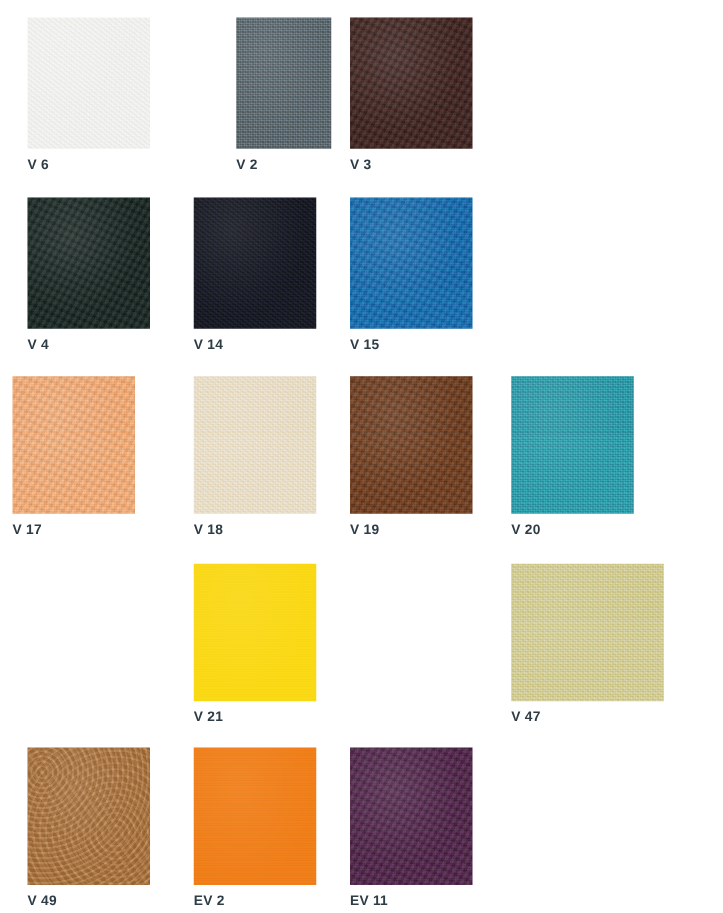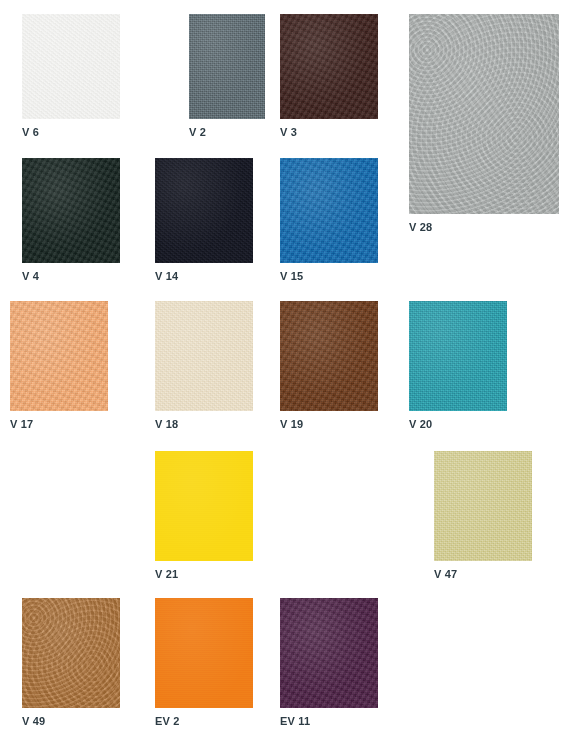--- a/index.html
+++ b/index.html
@@ -172,24 +172,20 @@
       <div class="swatch-label" style="color: rgb(45, 60, 69);">V 6</div>
     </div>
     <div class="swatch-cell" style="left: 155px; top: 14px; width: 76px; padding-left: 34px;">
       <div class="swatch-chip tex-canvas" title="V 2" style="height: 105px; background-color: rgb(93, 106, 112);"></div>
       <div class="swatch-label" style="color: rgb(45, 60, 69);">V 2</div>
     </div>
     <div class="swatch-cell" style="left: 280px; top: 14px; width: 98px;">
       <div class="swatch-chip tex-leather" title="V 3" style="height: 105px; background-color: rgb(61, 33, 29);"></div>
       <div class="swatch-label" style="color: rgb(45, 60, 69);">V 3</div>
     </div>
-    <div class="swatch-cell" style="left: 409px; top: 14px; width: 150px;">
-      <div class="swatch-chip tex-pebble" title="V 28" style="height: 200px; background-color: rgb(183, 187, 186);"></div>
-      <div class="swatch-label" style="color: rgb(45, 60, 69);">V 28</div>
-    </div>
     <div class="swatch-cell" style="left: 22px; top: 158px; width: 98px;">
       <div class="swatch-chip tex-leather" title="V 4" style="height: 105px; background-color: rgb(21, 35, 31);"></div>
       <div class="swatch-label" style="color: rgb(45, 60, 69);">V 4</div>
     </div>
     <div class="swatch-cell" style="left: 155px; top: 158px; width: 98px;">
       <div class="swatch-chip tex-canvas" title="V 14" style="height: 105px; background-color: rgb(21, 23, 34);"></div>
       <div class="swatch-label" style="color: rgb(45, 60, 69);">V 14</div>
     </div>
     <div class="swatch-cell" style="left: 280px; top: 158px; width: 98px;">
       <div class="swatch-chip tex-leather" title="V 15" style="height: 105px; background-color: rgb(18, 105, 173);"></div>
@@ -208,21 +204,21 @@
       <div class="swatch-label" style="color: rgb(45, 60, 69);">V 19</div>
     </div>
     <div class="swatch-cell" style="left: 409px; top: 301px; width: 98px;">
       <div class="swatch-chip tex-canvas" title="V 20" style="height: 110px; background-color: rgb(45, 154, 168);"></div>
       <div class="swatch-label" style="color: rgb(45, 60, 69);">V 20</div>
     </div>
     <div class="swatch-cell" style="left: 155px; top: 451px; width: 98px;">
       <div class="swatch-chip tex-smooth" title="V 26" style="height: 110px; background-color: rgb(250, 216, 20);"></div>
       <div class="swatch-label" style="color: rgb(45, 60, 69);">V 21</div>
     </div>
-    <div class="swatch-cell" style="left: 409px; top: 451px; width: 98px; margin-left: 25px;">
+    <div class="swatch-cell" style="left: 409px; top: 451px; width: 122px;">
       <div class="swatch-chip tex-canvas" title="V 47" style="height: 110px; background-color: rgb(211, 205, 147);"></div>
       <div class="swatch-label" style="color: rgb(45, 60, 69);">V 47</div>
     </div>
     <div class="swatch-cell" style="left: 22px; top: 598px; width: 98px;">
       <div class="swatch-chip tex-pebble" title="V 49" style="height: 110px; background-color: rgb(181, 119, 59);"></div>
       <div class="swatch-label" style="color: rgb(45, 60, 69);">V 49</div>
     </div>
     <div class="swatch-cell" style="left: 155px; top: 598px; width: 98px;">
       <div class="swatch-chip tex-smooth" title="EV 2" style="height: 110px; background-color: rgb(240, 125, 24);"></div>
       <div class="swatch-label" style="color: rgb(45, 60, 69);">EV 2</div>

